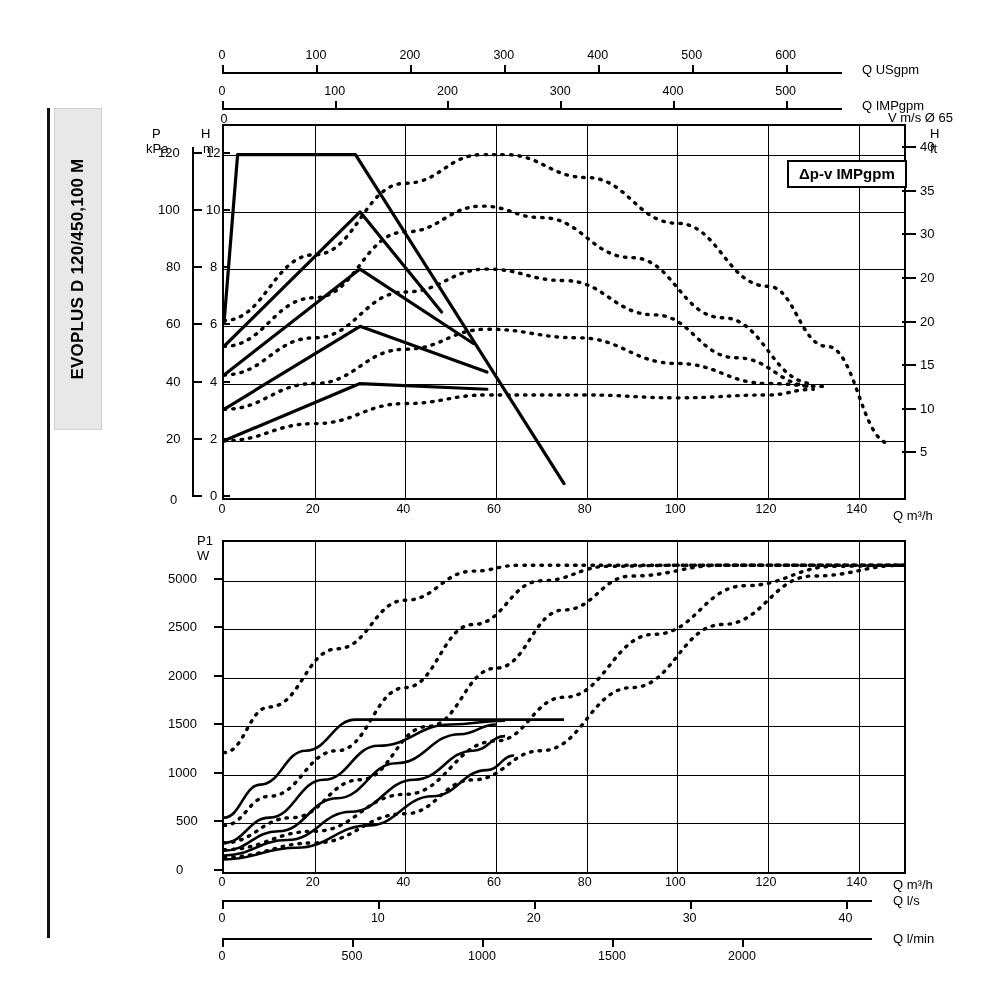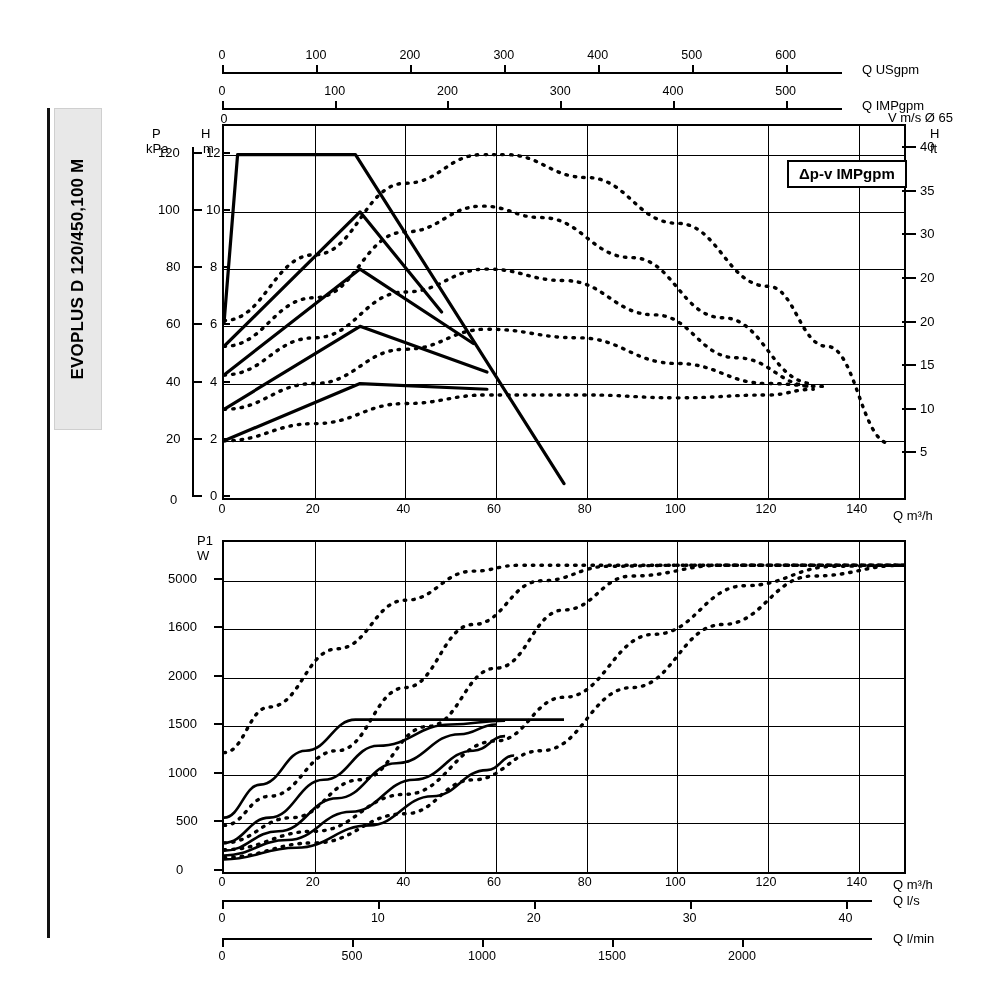--- a/index.html
+++ b/index.html
@@ -212,21 +212,21 @@
       <div class="lbl" style="left: 176px; top: 862px;">0</div>
       <div class="tickline" style="left: 214px; top: 869px; width: 8px; height: 2px;"></div>
       <div class="lbl" style="left: 176px; top: 813.471px;">500</div>
       <div class="tickline" style="left: 214px; top: 820.471px; width: 8px; height: 2px;"></div>
       <div class="lbl" style="left: 168px; top: 764.941px;">1000</div>
       <div class="tickline" style="left: 214px; top: 771.941px; width: 8px; height: 2px;"></div>
       <div class="lbl" style="left: 168px; top: 716.412px;">1500</div>
       <div class="tickline" style="left: 214px; top: 723.412px; width: 8px; height: 2px;"></div>
       <div class="lbl" style="left: 168px; top: 667.882px;">2000</div>
       <div class="tickline" style="left: 214px; top: 674.882px; width: 8px; height: 2px;"></div>
-      <div class="lbl" style="left: 168px; top: 619.353px;">1600</div>
+      <div class="lbl" style="left: 168px; top: 619.353px;">2500</div>
       <div class="tickline" style="left: 214px; top: 626.353px; width: 8px; height: 2px;"></div>
       <div class="lbl" style="left: 168px; top: 570.824px;">5000</div>
       <div class="tickline" style="left: 214px; top: 577.824px; width: 8px; height: 2px;"></div>
     </div>
 
   <div id="bottomscales">
       <div class="axisline" style="left: 222px; top: 900px; width: 650px;"></div>
       <div class="tickline" style="left: 222px; top: 902px; width: 2px; height: 7px;"></div>
       <div class="axnum" style="left: 222px; top: 911px;">0</div>
       <div class="tickline" style="left: 377.875px; top: 902px; width: 2px; height: 7px;"></div>

